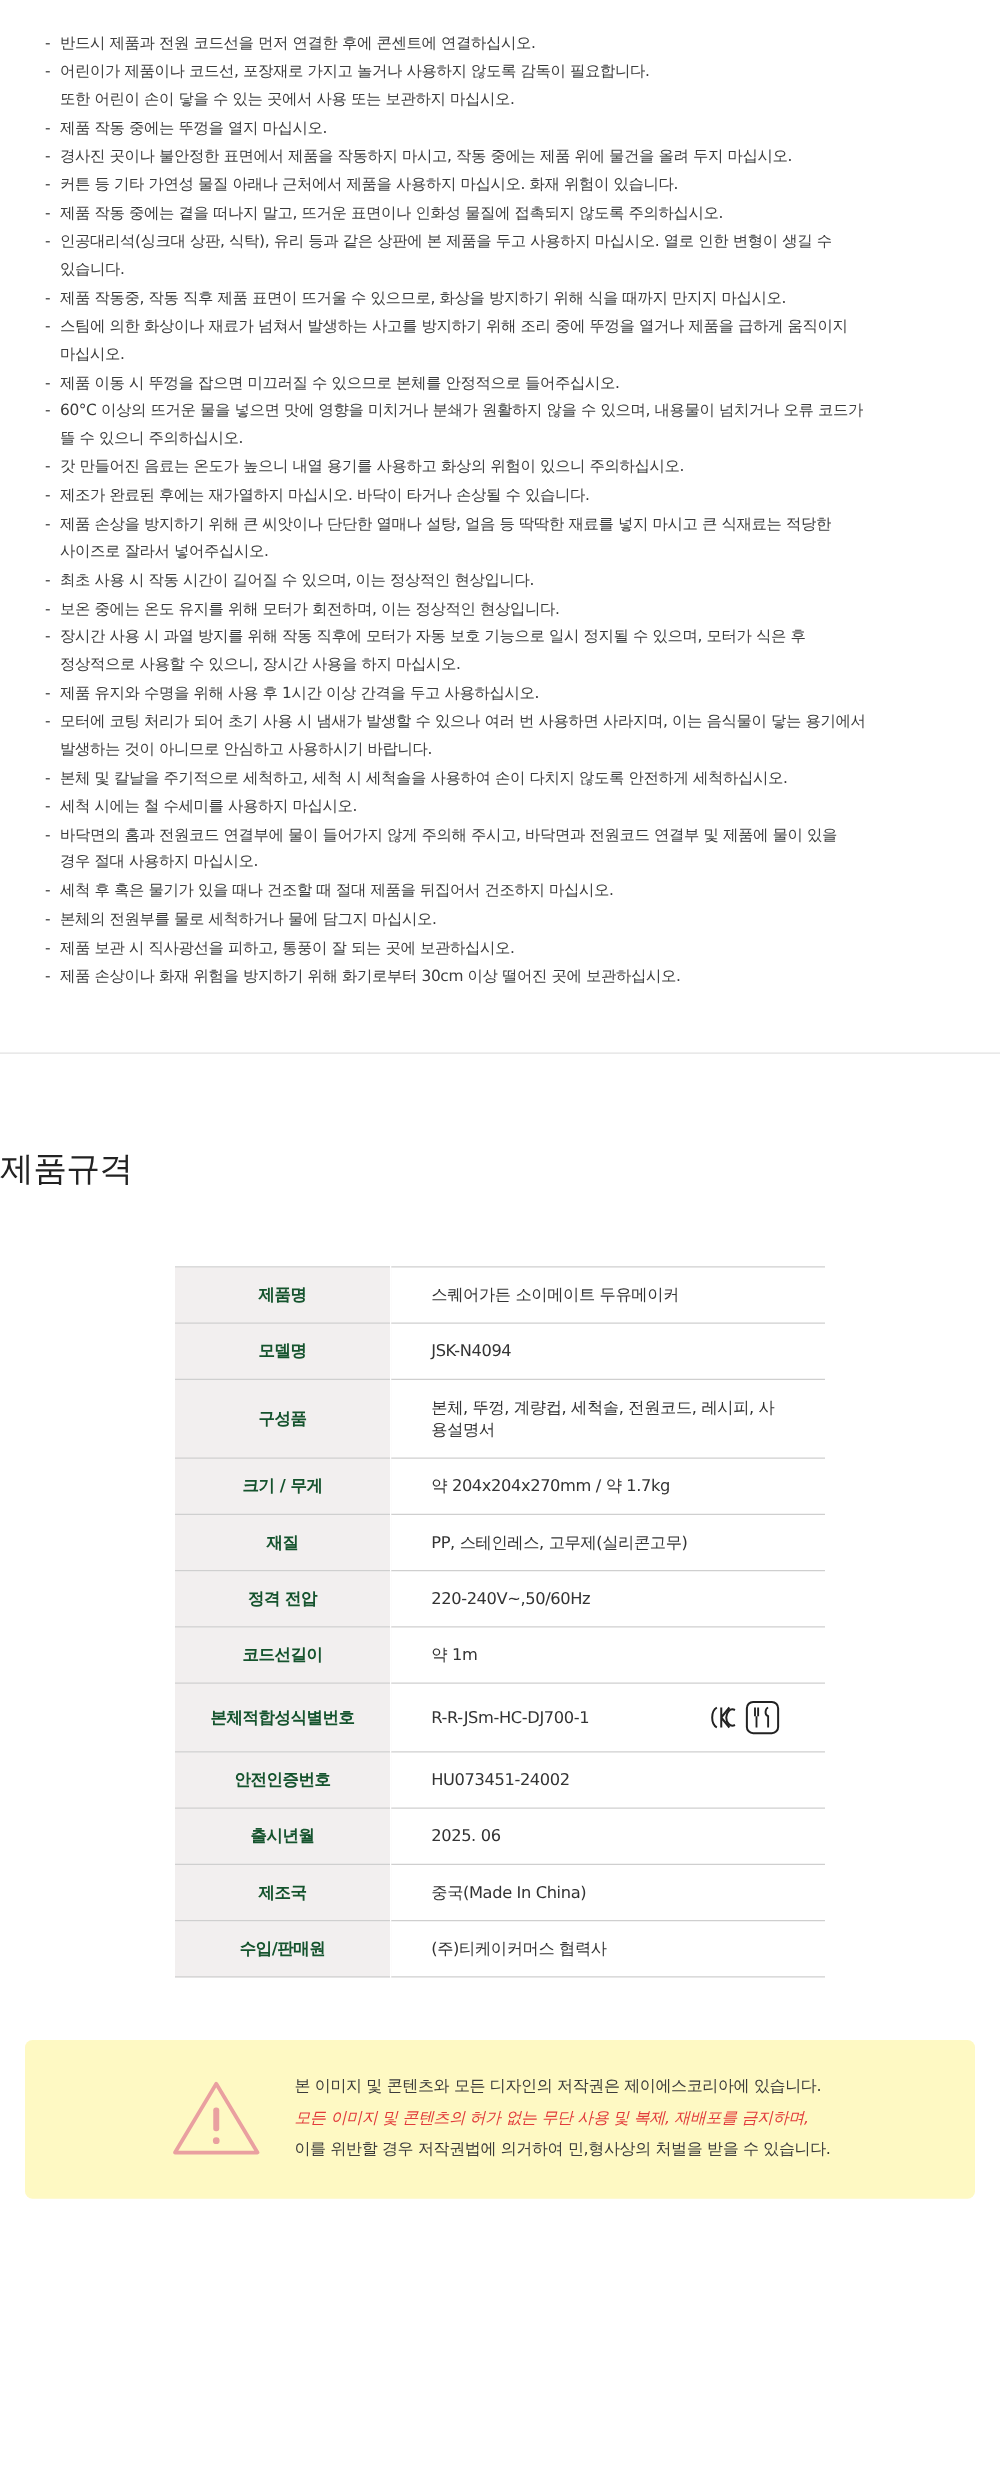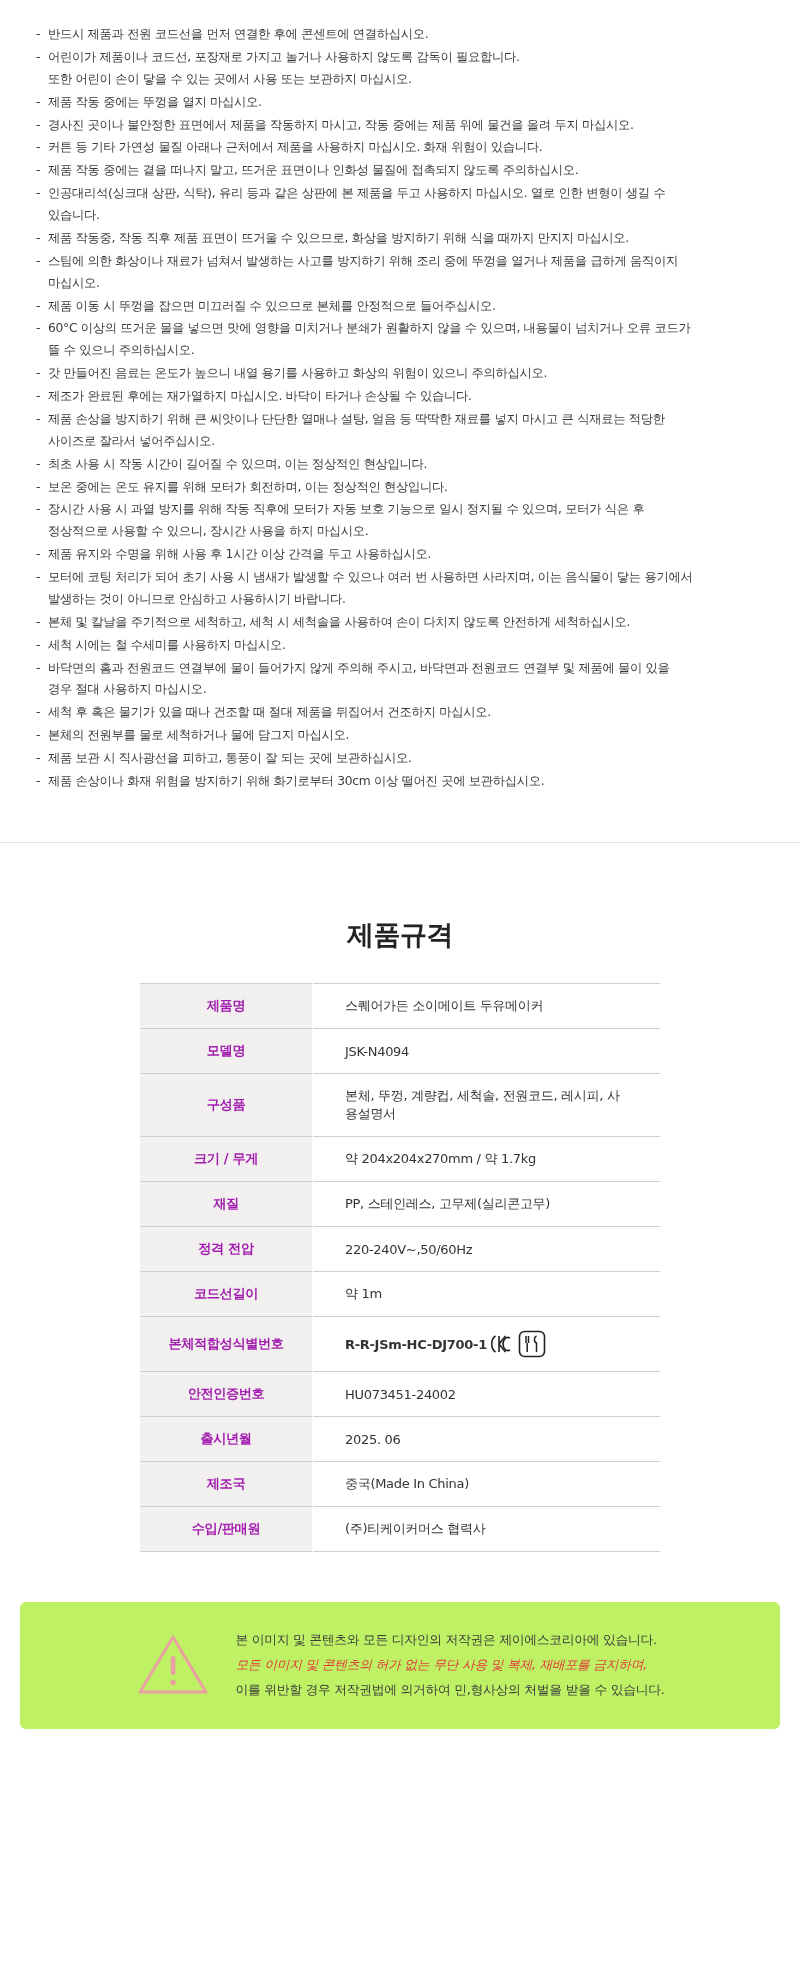--- a/index.html
+++ b/index.html
@@ -47,74 +47,74 @@
     height: 1px;
     background: #e2e2e2;
     margin: 18px 0 0 0;
   }
 
   
   .spec-section {
     padding: 52px 0 10px 0;
   }
   .spec-title {
-    text-align: center;
+    text-align: left;
     font-size: 27px;
-    font-weight: bold;
+    font-weight: normal;
     color: #222222;
     letter-spacing: -0.5px;
-    margin-bottom: 30px;
+    margin-bottom: 60px;
   }
   table.spec-table {
     border-collapse: collapse;
     width: 520px;
     margin: 0 auto;
     table-layout: fixed;
   }
   table.spec-table tr {
     border-top: 1px solid #cfcfcf;
   }
   table.spec-table tr:last-child {
     border-bottom: 1px solid #cfcfcf;
   }
   table.spec-table th {
     width: 160px;
     background: #f2efef;
     font-size: 13.2px;
     font-weight: bold;
-    color: #a21caf;
+    color: #14532d;
     text-align: center;
     padding: 13px 6px;
     letter-spacing: -0.4px;
     border-right: 1px solid #ffffff;
   }
   table.spec-table td {
     font-size: 13px;
     color: #333333;
     padding: 13px 32px;
     letter-spacing: -0.3px;
     position: relative;
   }
   .cert-cell {
     display: flex;
     align-items: center;
-    font-weight: bold;
+    justify-content: space-between;
   }
   .kc-marks {
     display: flex;
     align-items: center;
     gap: 5px;
     margin-right: 4px;
   }
   .kc-mark svg { display: block; }
 
   
   .notice {
     margin: 40px 20px 22px 20px;
-    background: #bef264;
+    background: #fef9c3;
     border-radius: 6px;
     padding: 26px 20px 26px 20px;
     display: flex;
     align-items: center;
     justify-content: center;
     gap: 26px;
   }
   .warn-icon { flex: 0 0 auto; }
   .notice-lines {
     font-size: 12.8px;

